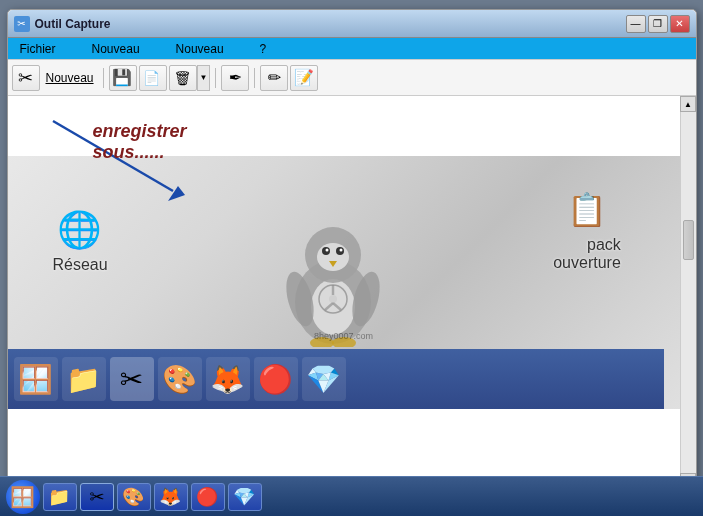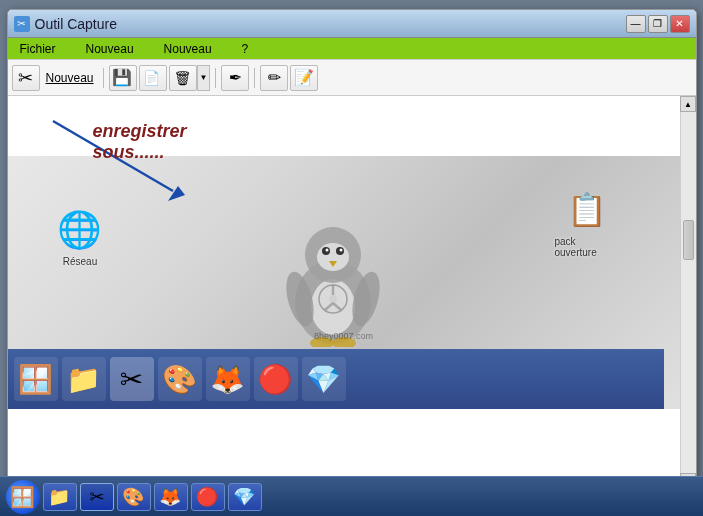--- a/index.html
+++ b/index.html
@@ -48,22 +48,22 @@
       height: 16px;
       background: #4a90d9;
       border-radius: 2px;
       display: flex;
       align-items: center;
       justify-content: center;
       font-size: 10px;
       color: white;
     }
     .title-text {
-      font-size: 14px;
-      font-weight: normal;
+      font-size: 12px;
+      font-weight: bold;
       color: #1a1a2e;
     }
     .title-bar-buttons {
       display: flex;
       gap: 2px;
     }
     .title-btn {
       width: 20px;
       height: 18px;
       border: 1px solid #888;
@@ -73,26 +73,26 @@
       display: flex;
       align-items: center;
       justify-content: center;
       border-radius: 2px;
     }
     .title-btn.close { background: linear-gradient(to bottom, #e87070, #c84040); color: white; }
 
     
     .menu-bar {
       height: 22px;
-      background: #84cc16;
+      background: #0ea5e9;
       border-bottom: 1px solid #ccc;
       display: flex;
       align-items: center;
       padding: 0 4px;
-      gap: 14px;
+      gap: 20px;
     }
     .menu-item {
       padding: 2px 8px;
       cursor: pointer;
       font-size: 12px;
       color: #000;
       border-radius: 2px;
     }
 
     
@@ -223,23 +223,23 @@
     }
     .desktop-icon-img {
       width: 48px;
       height: 48px;
       display: flex;
       align-items: center;
       justify-content: center;
       font-size: 36px;
     }
     .desktop-icon-label {
-      font-size: 10px;
+      font-size: 16px;
       color: #333;
-      text-align: left;
+      text-align: right;
       margin-top: 2px;
       text-shadow: 0 0 3px white;
     }
 
     
     .penguin-area {
       position: absolute;
       top: 50%;
       left: 50%;
       transform: translate(-60%, -50%);

